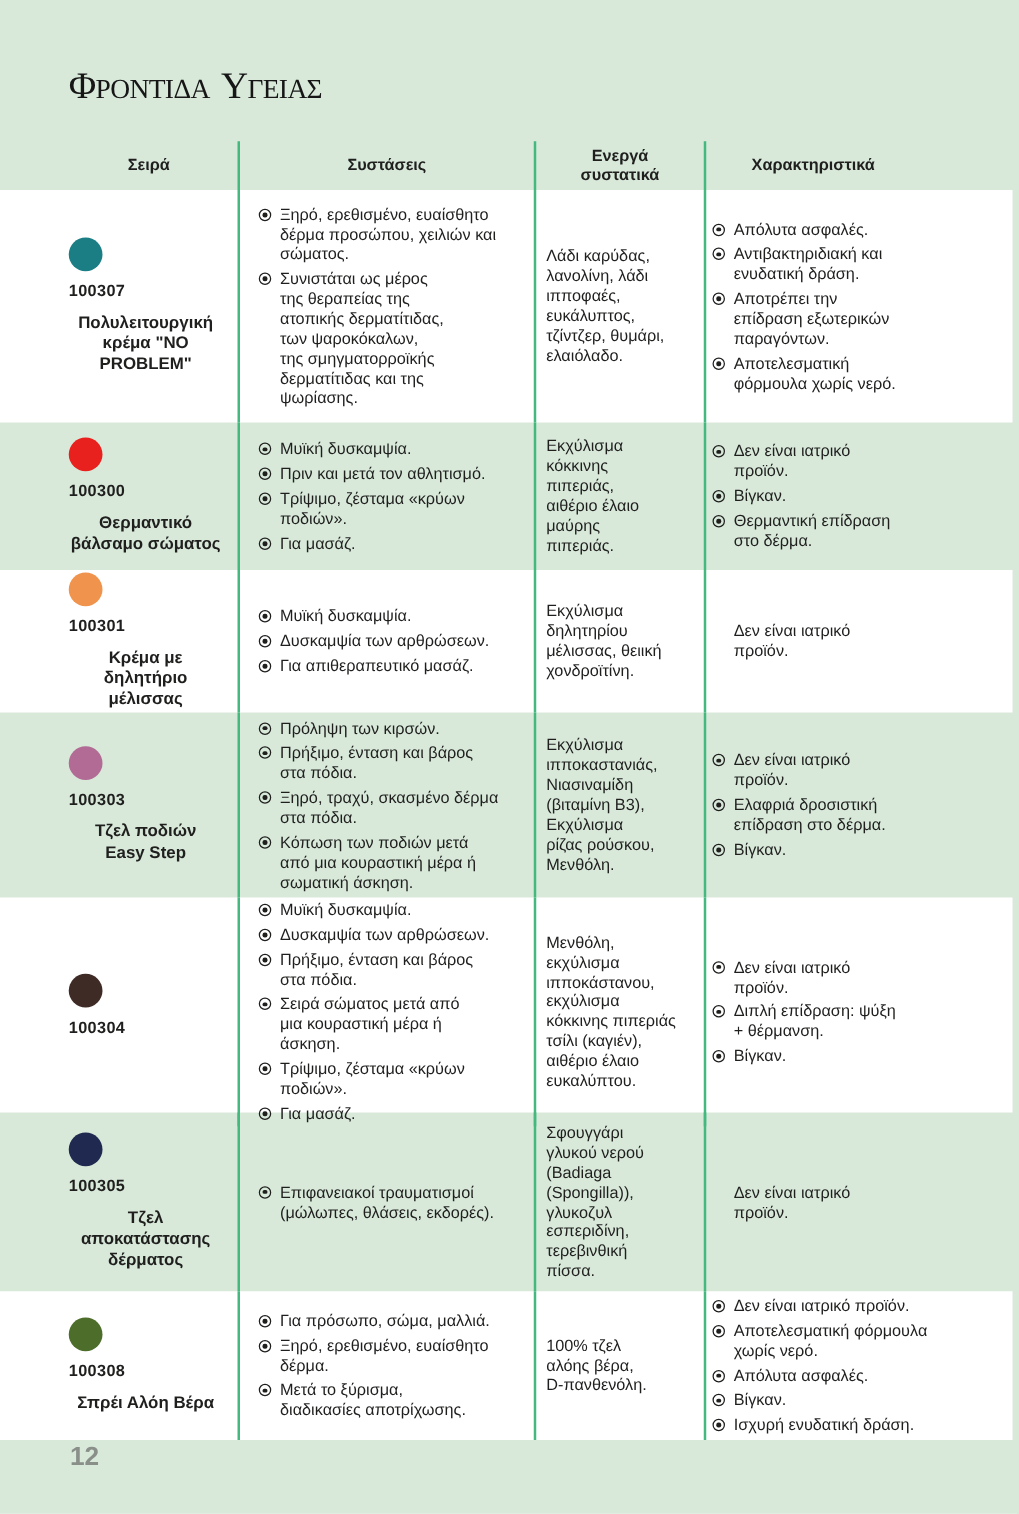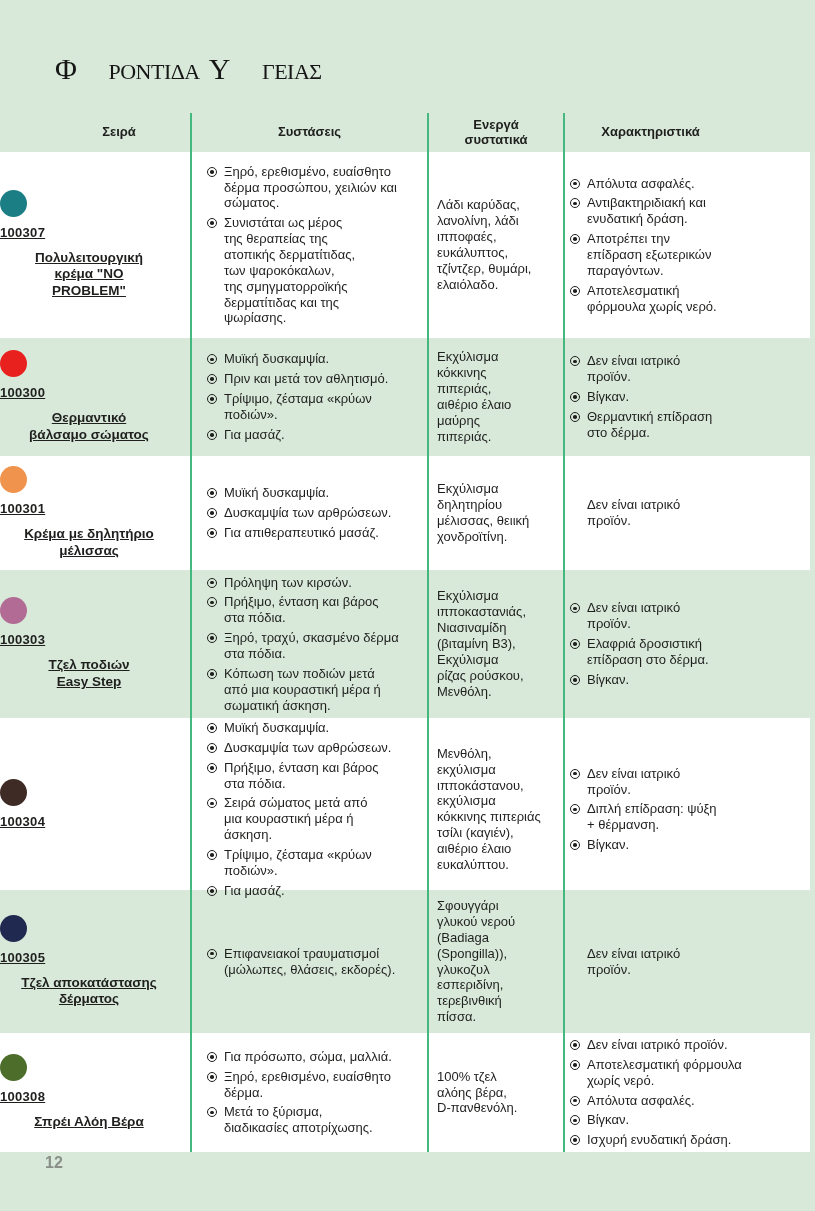--- a/index.html
+++ b/index.html
@@ -9,38 +9,38 @@
     position:relative; width:815px; height:1211px;
     background:var(--bg,#d8e9da); color:var(--text,#1f1f1e); overflow:hidden;
   }
   
   .title {
     position:absolute; left:55px; top:52px;
     font-family:"Liberation Serif", serif; color:#161616;
     letter-spacing:-0.5px; white-space:nowrap;
   }
   .title .init { font-size:30px; }
-  .title .rest { font-size:22px;margin-left:32px; }
+  .title .rest { font-size:22px; }
   .title .wordgap { display:inline-block; width:9px; }
   
   .table { position:absolute; left:0; top:113px; width:810px; }
   .hrow, .row { display:grid; grid-template-columns:190px 237px 138px 250px; }
   .c2 { border-left:2px solid var(--line,#43b97f); }
   .c3 { border-left:2px solid var(--line,#43b97f); border-right:2px solid var(--line,#43b97f); }
   .hrow { height:39px; }
   .hcell {
     display:flex; align-items:center; justify-content:center; text-align:center;
     font-weight:bold; font-size:13px; line-height:1.15; white-space:pre-line;
   }
   .hcell.h1 { padding-left:48px; }
   .hcell.h4 { padding-right:79px; }
   .row.white { background:var(--white,#ffffff); }
   .cell { display:flex; flex-direction:column; justify-content:center; font-size:13px; line-height:1.22; }
   
-  .cell.c1 { padding-right:12px;text-decoration:underline; }
+  .cell.c1 { padding-left:55px; padding-right:12px; }
   .dot { width:27px; height:27px; border-radius:50%; margin-bottom:8px; }
   .code { font-weight:bold; font-size:13px; margin-bottom:9px; letter-spacing:0.3px; }
   .pname { font-weight:bold; font-size:13.5px; line-height:1.25; white-space:pre-line;text-align:center; }
   
   .item { display:flex; gap:7px; margin:2px 0; }
   .item .txt { white-space:pre-line; }
   .item.nobullet { padding-left:17px; }
   .bullet {
     flex:0 0 auto; width:10px; height:10px; margin-top:3px;
     border:1.6px solid currentColor; border-radius:50%; position:relative;
@@ -50,22 +50,22 @@
     width:3.6px; height:3.6px; margin:-1.8px 0 0 -1.8px;
     border-radius:50%; background:currentColor;
   }
   .cell.c2 { padding-left:15px; padding-right:6px; }
   .cell.c4 { padding-left:5px;  padding-right:10px; }
   
   .cell.c3 { padding-left:8px; padding-right:6px; }
   .ingr { white-space:pre-line; }
   
   .pagenum {
-    position:absolute; left:45px; top:1154px;
-    font-weight:bold; font-size:16px; color:var(--pgnum,#8a8f8a);
+    position:absolute; left:56px; top:1154px;
+    font-weight:bold; font-size:21px; color:var(--pgnum,#8a8f8a);
   }
 </style>
 </head>
 <body>
 
 <div class="page" style="--bg: #d8e9da; --white: #ffffff; --line: #43b97f; --text: #1f1f1e; --pgnum: #8a8f8a;">
 
   <div class="title"><span class="init">Φ</span><span class="rest">ΡΟΝΤΙΔΑ</span><span class="wordgap"></span><span class="init">Υ</span><span class="rest">ΓΕΙΑΣ</span></div>
 
   <div class="table">

